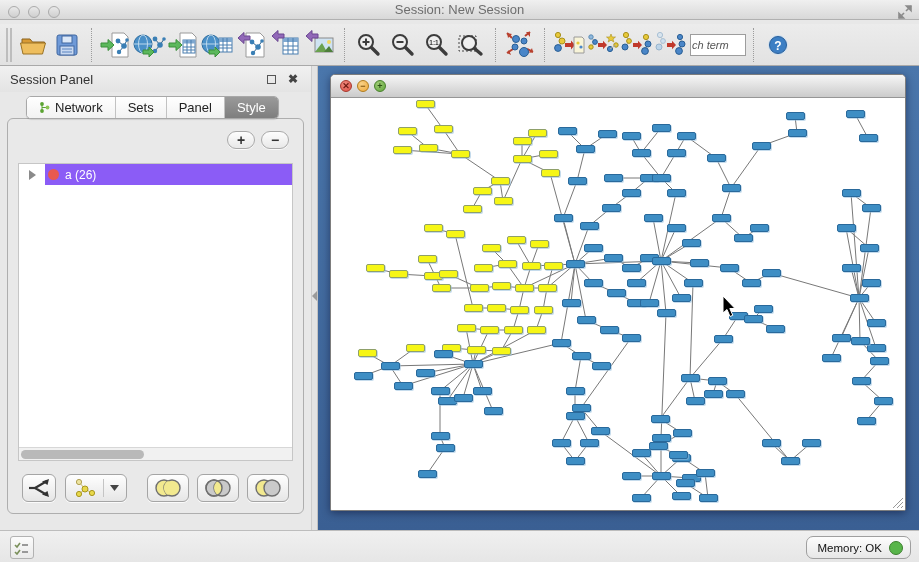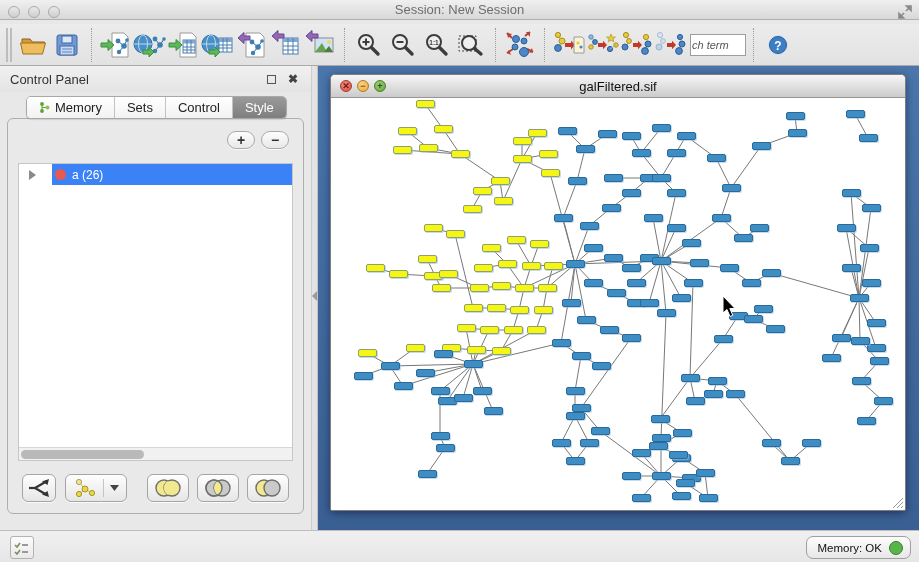--- a/index.html
+++ b/index.html
@@ -383,61 +383,61 @@
         <circle cx="12" cy="12" r="8.5" fill="#3d7fc4" stroke="#2a5f9a"></circle>
         <text x="12" y="16.5" text-anchor="middle" font-size="12" font-weight="bold" fill="#fff">?</text>
       </svg>
     </div>
   </div>
 
   <div class="main">
 
     <div class="control-panel">
       <div class="cp-header">
-        <span class="cp-title">Control Panel</span>
+        <span class="cp-title">Session Panel</span>
         <span class="cp-hbtn">
             <span class="float-glyph"></span>
           </span>
         <span class="cp-hbtn">✖</span>
       </div>
 
       <div class="tabs">
         <div class="tab">
           <svg width="11" height="13" viewBox="0 0 11 13">
             <line x1="3" y1="3" x2="3" y2="10" stroke="#5aa332"></line>
             <line x1="3" y1="6.5" x2="8" y2="6.5" stroke="#5aa332"></line>
             <circle cx="3" cy="3" r="1.9" fill="#5aa332"></circle>
             <circle cx="3" cy="10" r="1.9" fill="#5aa332"></circle>
             <circle cx="8.5" cy="6.5" r="1.9" fill="#8cc455"></circle>
           </svg>
-          <span>Memory</span>
+          <span>Network</span>
         </div>
         <div class="tab">
             <span>Sets</span>
           </div>
         <div class="tab">
-            <span>Control</span>
+            <span>Panel</span>
           </div>
         <div class="tab active">
             <span>Style</span>
           </div>
       </div>
 
       <div class="cp-box">
         <div class="pm-row">
           <div class="pm-btn">+</div>
           <div class="pm-btn">−</div>
         </div>
 
         <div class="setlist">
           <div class="lrow">
             <span class="twisty">
                 <span class="tri"></span>
               </span>
-            <span class="sel" style="background: #3b82f6; margin-left: 7px;">
+            <span class="sel" style="background: #8b5cf6;">
               <span class="setdot" style="background: rgb(232, 89, 79);"></span>
               <span>a (26)</span>
             </span>
           </div>
           <div class="hscroll">
             <div class="hthumb"></div>
           </div>
         </div>
 
         <div class="cp-buttons">
@@ -503,21 +503,20 @@
     </div>
 
     <div class="desktop">
       <div class="iframe">
         <div class="if-titlebar">
           <div class="if-btns">
             <span class="ifb close">✕</span>
             <span class="ifb min">−</span>
             <span class="ifb max">+</span>
           </div>
-          <div class="if-title">galFiltered.sif</div>
         </div>
         <div class="canvas">
           <svg class="edges" width="574" height="412">
               <line x1="94" y1="6" x2="112" y2="31" stroke="#787878" stroke-width="1"></line>
               <line x1="112" y1="31" x2="129" y2="56" stroke="#787878" stroke-width="1"></line>
               <line x1="76" y1="33" x2="97" y2="50" stroke="#787878" stroke-width="1"></line>
               <line x1="71" y1="52" x2="129" y2="56" stroke="#787878" stroke-width="1"></line>
               <line x1="97" y1="50" x2="129" y2="56" stroke="#787878" stroke-width="1"></line>
               <line x1="129" y1="56" x2="169" y2="83" stroke="#787878" stroke-width="1"></line>
               <line x1="169" y1="83" x2="151" y2="93" stroke="#787878" stroke-width="1"></line>

